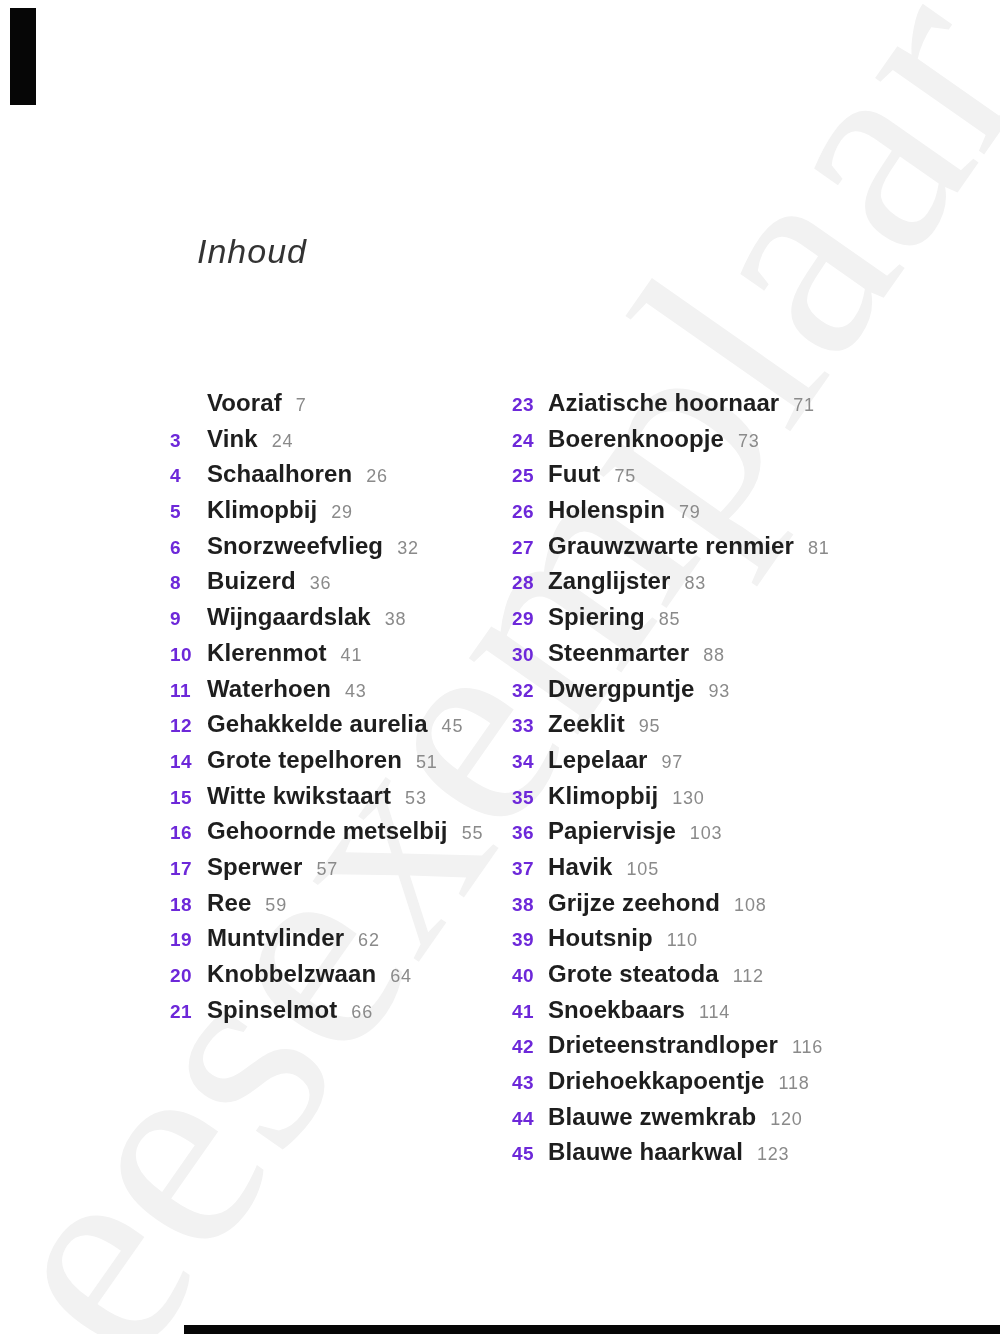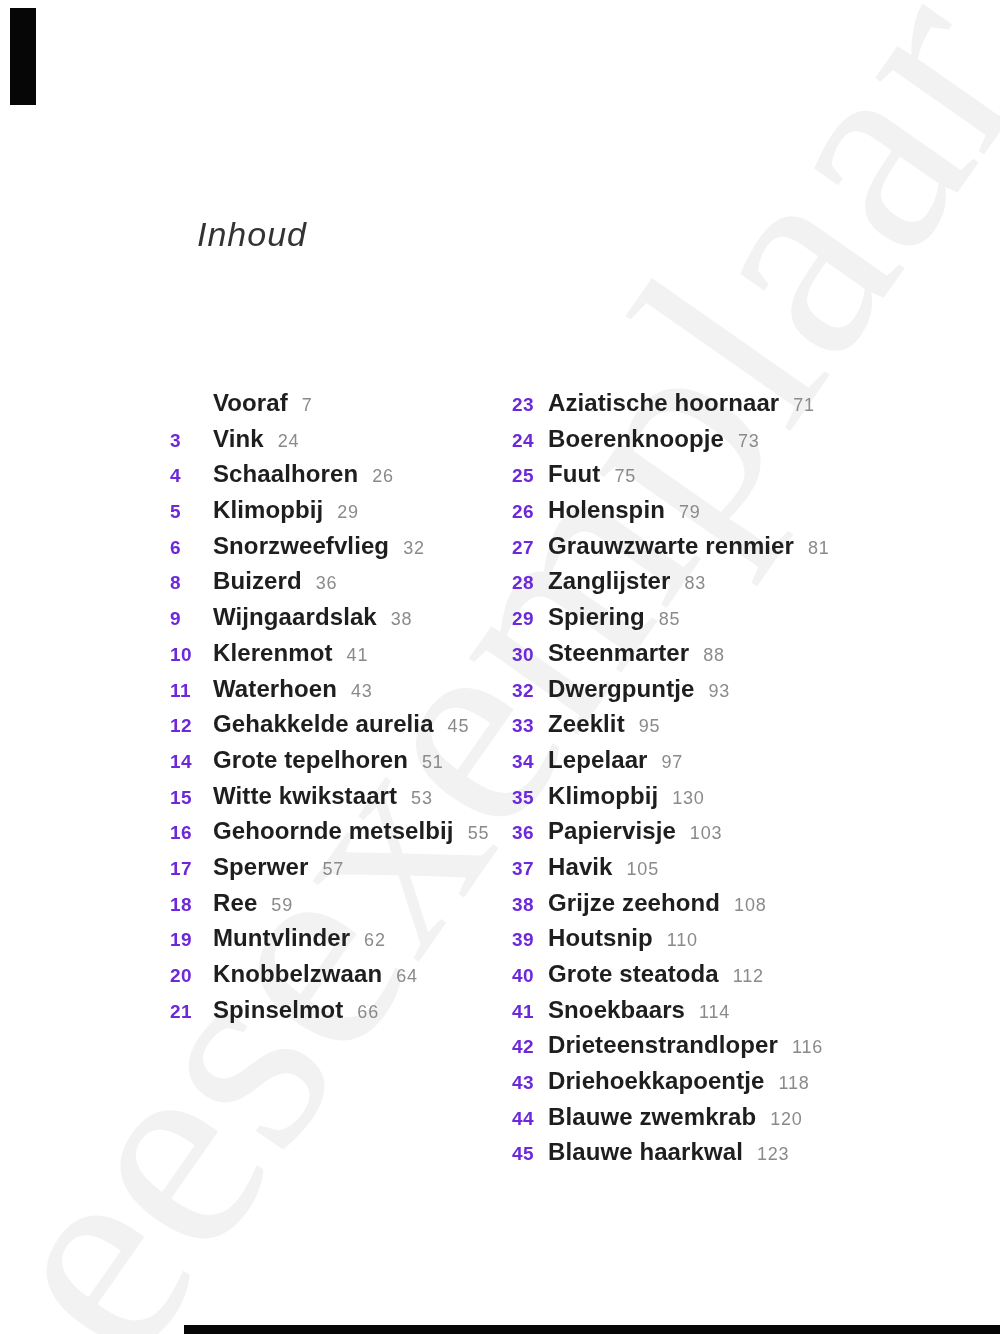--- a/index.html
+++ b/index.html
@@ -34,21 +34,21 @@
     position: absolute;
     background: #060606;
     z-index: 3;
   }
   #artifact-top-left   { left: 10px;  top: 8px;    width: 26px;  height: 97px; }
   #artifact-bottom-bar { left: 184px; top: 1325px; width: 816px; height: 9px;  }
 
   #page-title {
     position: absolute;
     left: 197px;
-    top: 215px;
+    top: 232px;
     font-size: 34px;
     font-style: italic;
     font-weight: 400;
     letter-spacing: 1px;
     color: #333333;
     z-index: 2;
   }
 
   .toc-col {
     position: absolute;
@@ -64,21 +64,21 @@
   }
   .num {
     display: inline-block;
     width: 26px;
     text-align: left;
     font-size: 19px;
     font-weight: 700;
     color: #6d28d9;
     letter-spacing: 0.5px;
   }
-  #toc-col-left  .name { margin-left: 17px; }
+  #toc-col-left  .name { margin-left: 11px; }
   #toc-col-right .name { margin-left: 10px; }
   .name {
     font-size: 24px;
     font-weight: 600;
     color: #1e1e1e;
     letter-spacing: 0.1px;
   }
   .page-num {
     margin-left: 14px;
     font-size: 18px;

